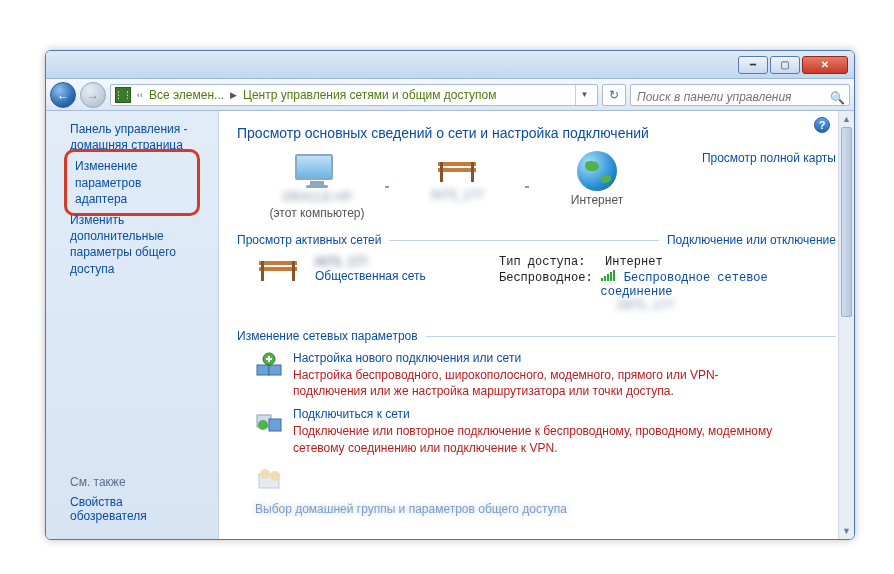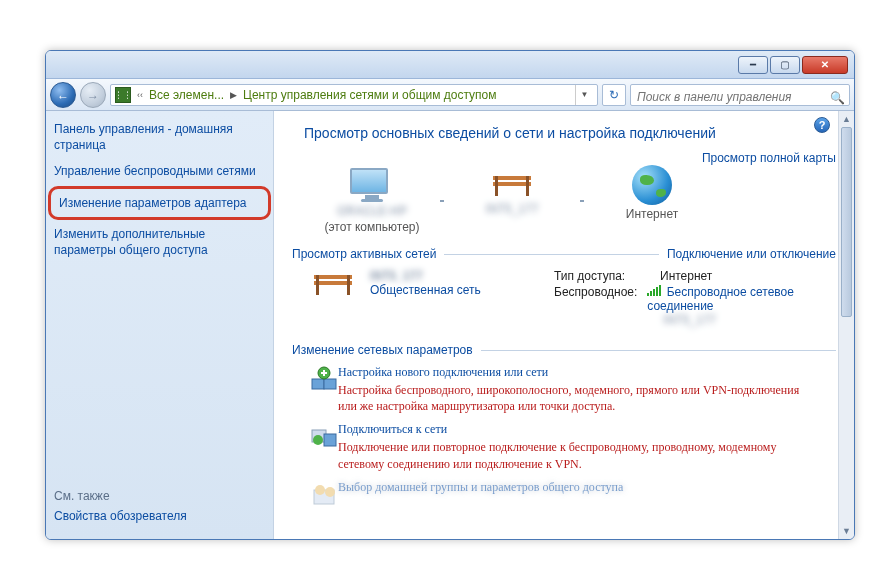--- a/index.html
+++ b/index.html
@@ -111,25 +111,25 @@
     display:flex; align-items:flex-end; padding:0 4px; 
   }
   .search input {
     flex:1; border:none; outline:none; font-size:12px; font-style:italic; color:#888;
     background:transparent;
   }
   .body {
     flex:1; display:flex; overflow:hidden; position:relative;
   }
   .sidebar {
-    width: 228px;
+    width: 173px;
     background: linear-gradient(to bottom, #e1ecf8, #d6e4f3);
     border-right:1px solid #c3d2e4;
-    padding:10px 8px;
-    display:flex; flex-direction:column; gap:10px;
+    padding:10px 24px;
+    display:flex; flex-direction:column; 
     position:relative;
   }
   .side-link { color:#0c4da2; cursor:pointer; line-height:1.35; }
   .side-head { color:#0c4da2; line-height:1.35; }
   .highlight-box {
     border:3px solid #d23a2a;
     border-radius:10px;
     padding:6px 8px;
     margin:-4px -6px;
   }
@@ -145,44 +145,44 @@
   .help-icon { position:absolute; right:24px; top:6px; width:16px;height:16px;
     border-radius:50%; background:linear-gradient(#5aa2e8,#2566b8); color:#fff;
     display:flex;align-items:center;justify-content:center; font-size:11px; font-weight:bold;
     border:1px solid #2a5a94; cursor:pointer;}
   .scrollbar { position:absolute; right:0; top:0; bottom:0; width:16px;
     background:#e9eef5; border-left:1px solid #cfd8e4;
     display:flex; flex-direction:column; justify-content:space-between;}
   .sb-btn { height:16px; display:flex;align-items:center;justify-content:center; color:#6a7d95; font-size:9px; cursor:pointer;}
   .sb-thumb { position:absolute; top:16px; left:2px; right:2px; height:190px;
     background:linear-gradient(to right,#cfdced,#b8c9de); border:1px solid #9ab0c9; border-radius:2px;}
-  h1.title { font-size:14px; color:#0c4da2; font-weight:normal; margin:6px 0 10px 12px;}
+  h1.title { font-size:14px; color:#0c4da2; font-weight:normal; margin:6px 0 10px 0;}
   .maprow { display:flex; align-items:center; gap:8px; margin-bottom:4px;}
   .node { display:flex; flex-direction:column; align-items:center; width:120px;}
   .dashline { flex:1; height:0; border-top:2px dashed #8aa0b8; }
   .caption { color:#555; margin-top:2px; text-align:center; }
   .blur { color: transparent; text-shadow: 0 0 6px #7a8aa0; user-select:none;}
   .link-blue { color:#0c4da2; cursor:pointer;}
   .right-link { float:right; }
   .section-head { color:#0c4da2; margin:10px 0 4px 0; display:flex; align-items:center;}
   .section-head .line { flex:1; height:1px; background:#c3d2e4; margin-left:8px;}
   .active-net { display:flex; gap:14px; padding:4px 0 4px 18px;}
   .bench-icon { width:46px; height:30px; }
   .netinfo { flex:1; }
-  .kv { display:flex; gap:6px; margin-bottom:2px;}
+  .kv { display:flex; gap:6px; margin-bottom:2px;font-family:Liberation Mono, monospace;}
   .kv .k { width:100px; color:#222;}
   .wifi-icon { display:inline-block; width:14px; height:10px; position:relative; margin-right:2px;}
   .wifi-icon i { position:absolute; bottom:0; width:2px; background:#2aa82a;}
   .wifi-icon i:nth-child(1){left:0;height:3px}
   .wifi-icon i:nth-child(2){left:3px;height:5px}
   .wifi-icon i:nth-child(3){left:6px;height:7px}
   .wifi-icon i:nth-child(4){left:9px;height:9px}
   .wifi-icon i:nth-child(5){left:12px;height:11px}
   .settings-block { clear:both; }
-  .task { display:flex; margin:8px 0 4px 18px; align-items:flex-start;font-family:Liberation Serif, serif;}
+  .task { display:flex; gap:10px; margin:8px 0 4px 18px; align-items:flex-start;}
   .task .ticon { width:28px; height:28px; flex:none;}
   .task .tname { color:#0c4da2; cursor:pointer;}
   .task .tdesc { color:#b91c1c; margin-top:2px; line-height:1.35; max-width:480px;}
   
   .ic-monitor { width:44px;height:34px; position:relative;}
   .ic-monitor .scr{width:38px;height:26px;background:linear-gradient(#bfe1f7,#6fb5e4);border:2px solid #8aa8c4;border-radius:2px;}
   .ic-monitor .base{width:14px;height:4px;background:#8aa8c4;margin:1px auto 0;}
   .ic-monitor .foot{width:22px;height:3px;background:#8aa8c4;margin:0 auto;border-radius:2px;}
   .ic-globe{width:40px;height:40px;border-radius:50%;background:radial-gradient(circle at 30% 30%,#a5e0f9,#2a8fd4 60%,#0f5a9a);position:relative;}
   .ic-globe:before{content:"";position:absolute;left:8px;top:10px;width:14px;height:10px;background:#4fb24a;border-radius:40% 60% 50% 50%;}
@@ -229,21 +229,20 @@
     </div>
     <div class="search">
       <input type="text" placeholder="Поиск в панели управления" style="">
       <span style="color:#5a7aa8">🔍</span>
     </div>
   </div>
 
   <div class="body">
     <div class="sidebar">
       <div class="side-head">Панель управления - домашняя страница</div>
-      <div class="side-link">Управление беспроводными сетями</div>
       <div class="highlight-box">
         <div class="side-link">Изменение параметров адаптера</div>
       </div>
       <div class="side-link">Изменить дополнительные параметры общего доступа</div>
 
       <div class="seealso">
         <div class="hdr">См. также</div>
         <div class="lnk">Свойства обозревателя</div>
       </div>
     </div>
@@ -342,21 +341,21 @@
           <rect x="2" y="8" width="14" height="12" fill="#cfdced" stroke="#8aa0b8"></rect>
           <rect x="14" y="12" width="12" height="12" fill="#6aa2d8" stroke="#3a6aa0"></rect>
           <circle cx="8" cy="18" r="5" fill="#4fb24a"></circle>
         </svg>
         <div>
           <div class="tname">Подключиться к сети</div>
           <div class="tdesc">Подключение или повторное подключение к беспроводному, проводному, модемному сетевому соединению или подключение к VPN.</div>
         </div>
       </div>
 
-      <div class="task" style="opacity:0.55; margin-bottom:-20px;">
+      <div class="task" style="opacity:0.55; margin-bottom:-20px;flex-direction:column;">
         <svg class="ticon" viewBox="0 0 28 28">
           <rect x="4" y="10" width="20" height="14" fill="#cfdced" stroke="#8aa0b8"></rect>
           <circle cx="10" cy="10" r="5" fill="#e8c070"></circle>
           <circle cx="20" cy="12" r="5" fill="#e8c070"></circle>
         </svg>
         <div>
           <div class="tname blur">Выбор домашней группы и параметров общего доступа</div>
         </div>
       </div>
 

